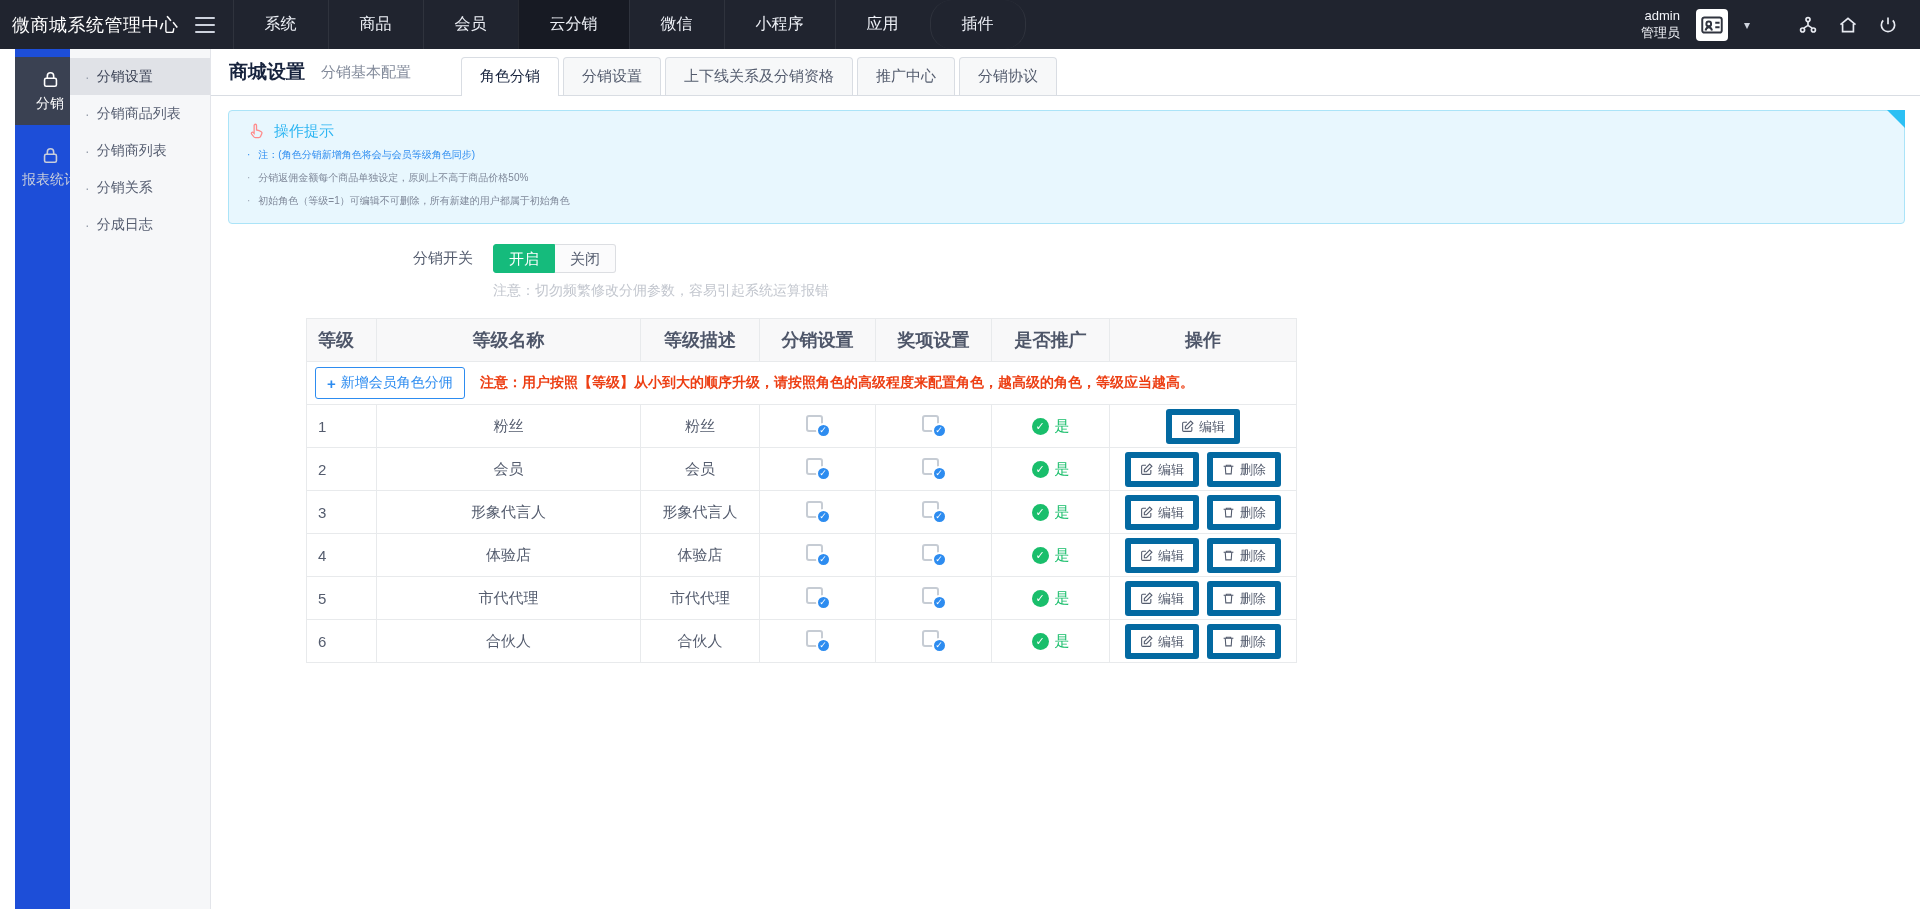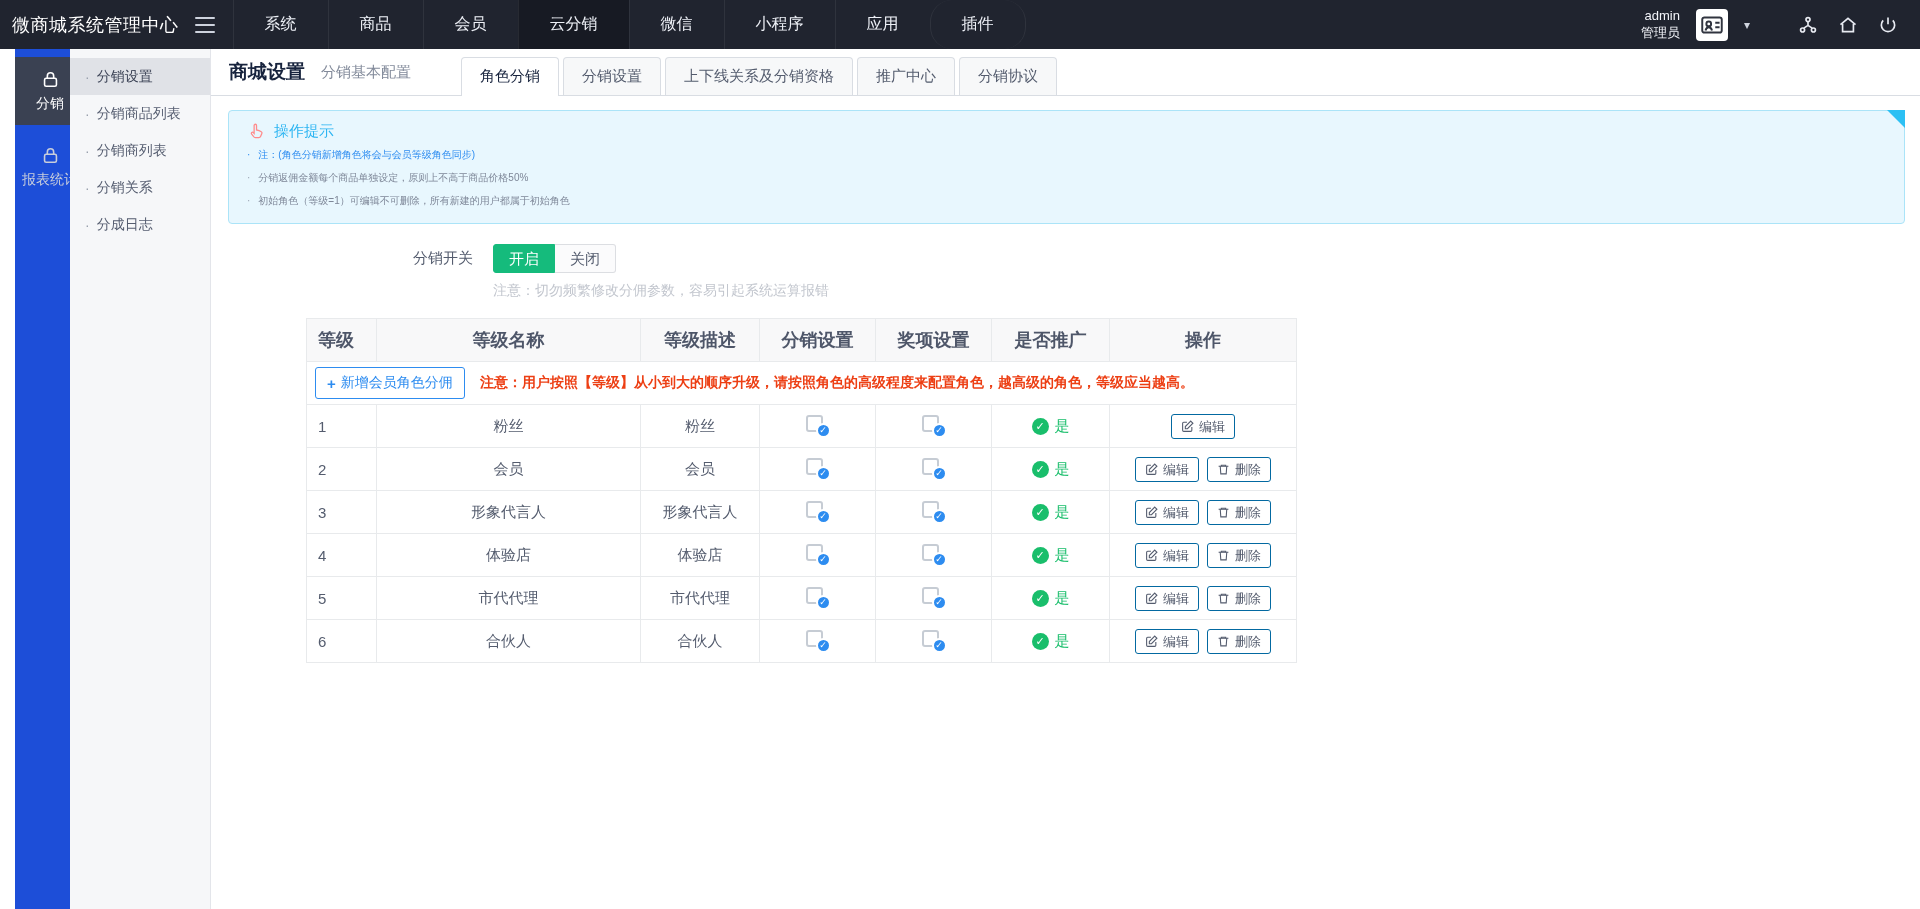--- a/index.html
+++ b/index.html
@@ -96,21 +96,21 @@
   .cfg .badge{ position:absolute; right:0; bottom:0; width:15px; height:15px; border-radius:50%;
     background:#2d8cf0; border:2px solid #fff; color:#fff; font-size:9px; line-height:11px;
     text-align:center; font-weight:bold;}
 
   .yes-wrap{ display:inline-flex; align-items:center; gap:6px;}
   .yes-badge{ width:17px; height:17px; border-radius:50%; background:#19be6b; color:#fff; font-size:11px;
     line-height:17px; text-align:center; font-weight:bold;}
   .yes-text{ color:#19be6b; font-size:15px;}
 
   .acts{ display:inline-flex; gap:8px;}
-  .act{ display:inline-flex; align-items:center; gap:5px; border:1px solid #0369a1; background:#fff;
+  .act{ display:inline-flex; align-items:center; gap:5px; border:6px solid #0369a1; background:#fff;
     color:#545c6e; font-size:13px; padding:5px 9px; border-radius:3px; cursor:pointer; line-height:1;}
   .act svg{ width:13px; height:13px;}
 </style>
 </head>
 <body>
 
 <div class="topbar">
   <div class="logo">微商城系统管理中心</div>
   <div class="menu-toggle">
       <i></i>

